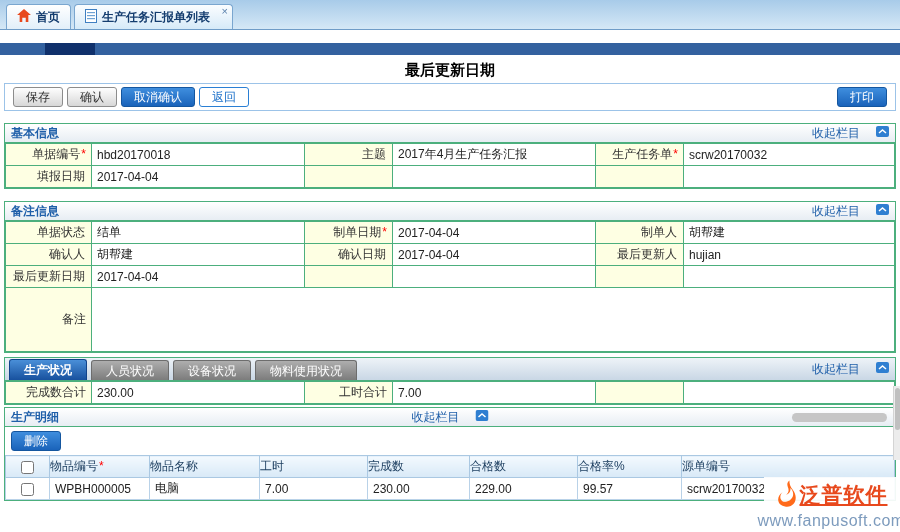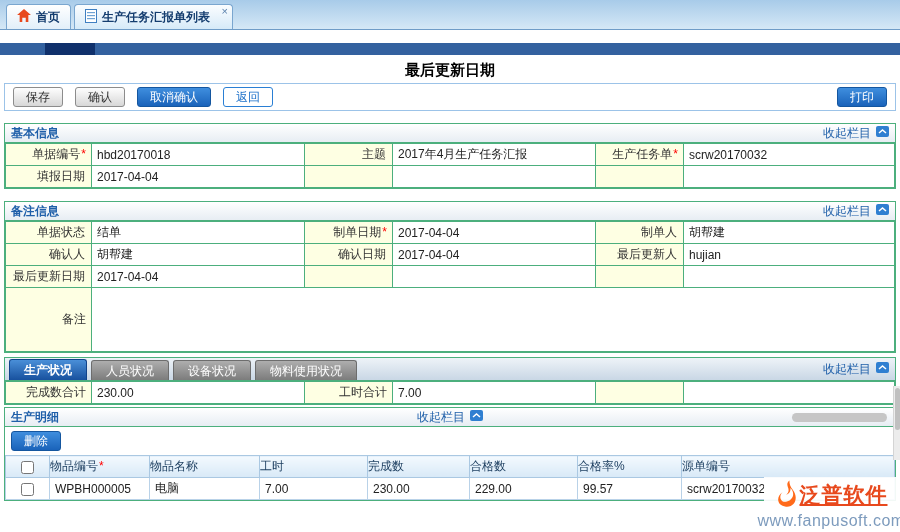--- a/index.html
+++ b/index.html
@@ -17,35 +17,35 @@
   .wtab.active { background:linear-gradient(#fbfdff,#d6eaf8); margin-left:3px; position:relative; padding-right:22px; }
   .wtab .close { position:absolute; top:0; right:4px; font-size:11px; color:#5b82ad; font-weight:normal; cursor:pointer; }
 
   
   .strip { height:12px; background:#33619f; margin-top:13px; position:relative; }
   .strip .seg { position:absolute; left:45px; top:0; width:50px; height:12px; background:#10306b; }
 
   
   .page-title { margin-top:4px; height:22px; line-height:22px; text-align:center;
                 font-size:15px; font-weight:bold; color:#000; }
-  .toolbar { margin:2px 4px 0; border:1px solid #9cc3e8; padding:3px 8px; display:flex; align-items:center; gap:12px; background:#fff; }
+  .toolbar { margin:2px 4px 0; border:1px solid #9cc3e8; padding:3px 8px; display:flex; align-items:center; gap:4px; background:#fff; }
   .btn { height:20px; line-height:18px; padding:0 12px; border-radius:3px; font-size:12px; cursor:pointer; }
   .btn-gray { background:linear-gradient(#fefefe,#d7d7d7); border:1px solid #8c8c8c; color:#333; }
   .btn-blue { background:linear-gradient(#3f8ede,#1a63ba); border:1px solid #14569f; color:#fff; }
   .btn-outline { background:#fff; border:1px solid #2a7fd4; color:#1a6fc9; }
   .btn-print { margin-left:auto; }
 
   
   .sec { margin:12px 4px 0; border:1px solid #4caf7d; background:#fff; }
   .sec-status { margin-top:4px; }
   .sec-detail { margin-top:2px; }
   .sec-head { height:19px; background:linear-gradient(#ffffff,#e7edf3); border-bottom:1px solid #4caf7d;
               display:flex; align-items:center; padding:0 6px; position:relative; }
   .sec-title { color:#1f5fa9; font-weight:bold; }
-  .collapse { margin-left:auto; display:flex; align-items:center; gap:5px; color:#1f5fa9; cursor:pointer; }
+  .collapse { margin-left:auto; display:flex; align-items:center; gap:16px; color:#1f5fa9; cursor:pointer; }
   .collapse.centered { position:absolute; left:50%; top:0; height:100%; transform:translateX(-50%); margin:0; }
 
   
   table.fgrid { width:100%; border-collapse:collapse; table-layout:fixed; }
   .fgrid td { border:1px solid #4caf7d; height:22px; padding:0 5px; font-size:12px; overflow:hidden; white-space:nowrap; }
   .fgrid td.lbl { background:#feffe3; text-align:right; color:#333; }
   .fgrid td.val { background:#fff; text-align:left; color:#222; }
   .fgrid td.memo { height:64px; vertical-align:middle; }
   .req { color:#f00; margin-left:1px; }
   col.fcl1{width:86px} col.fcv1{width:213px} col.fcl2{width:88px} col.fcv2{width:203px} col.fcl3{width:88px}

